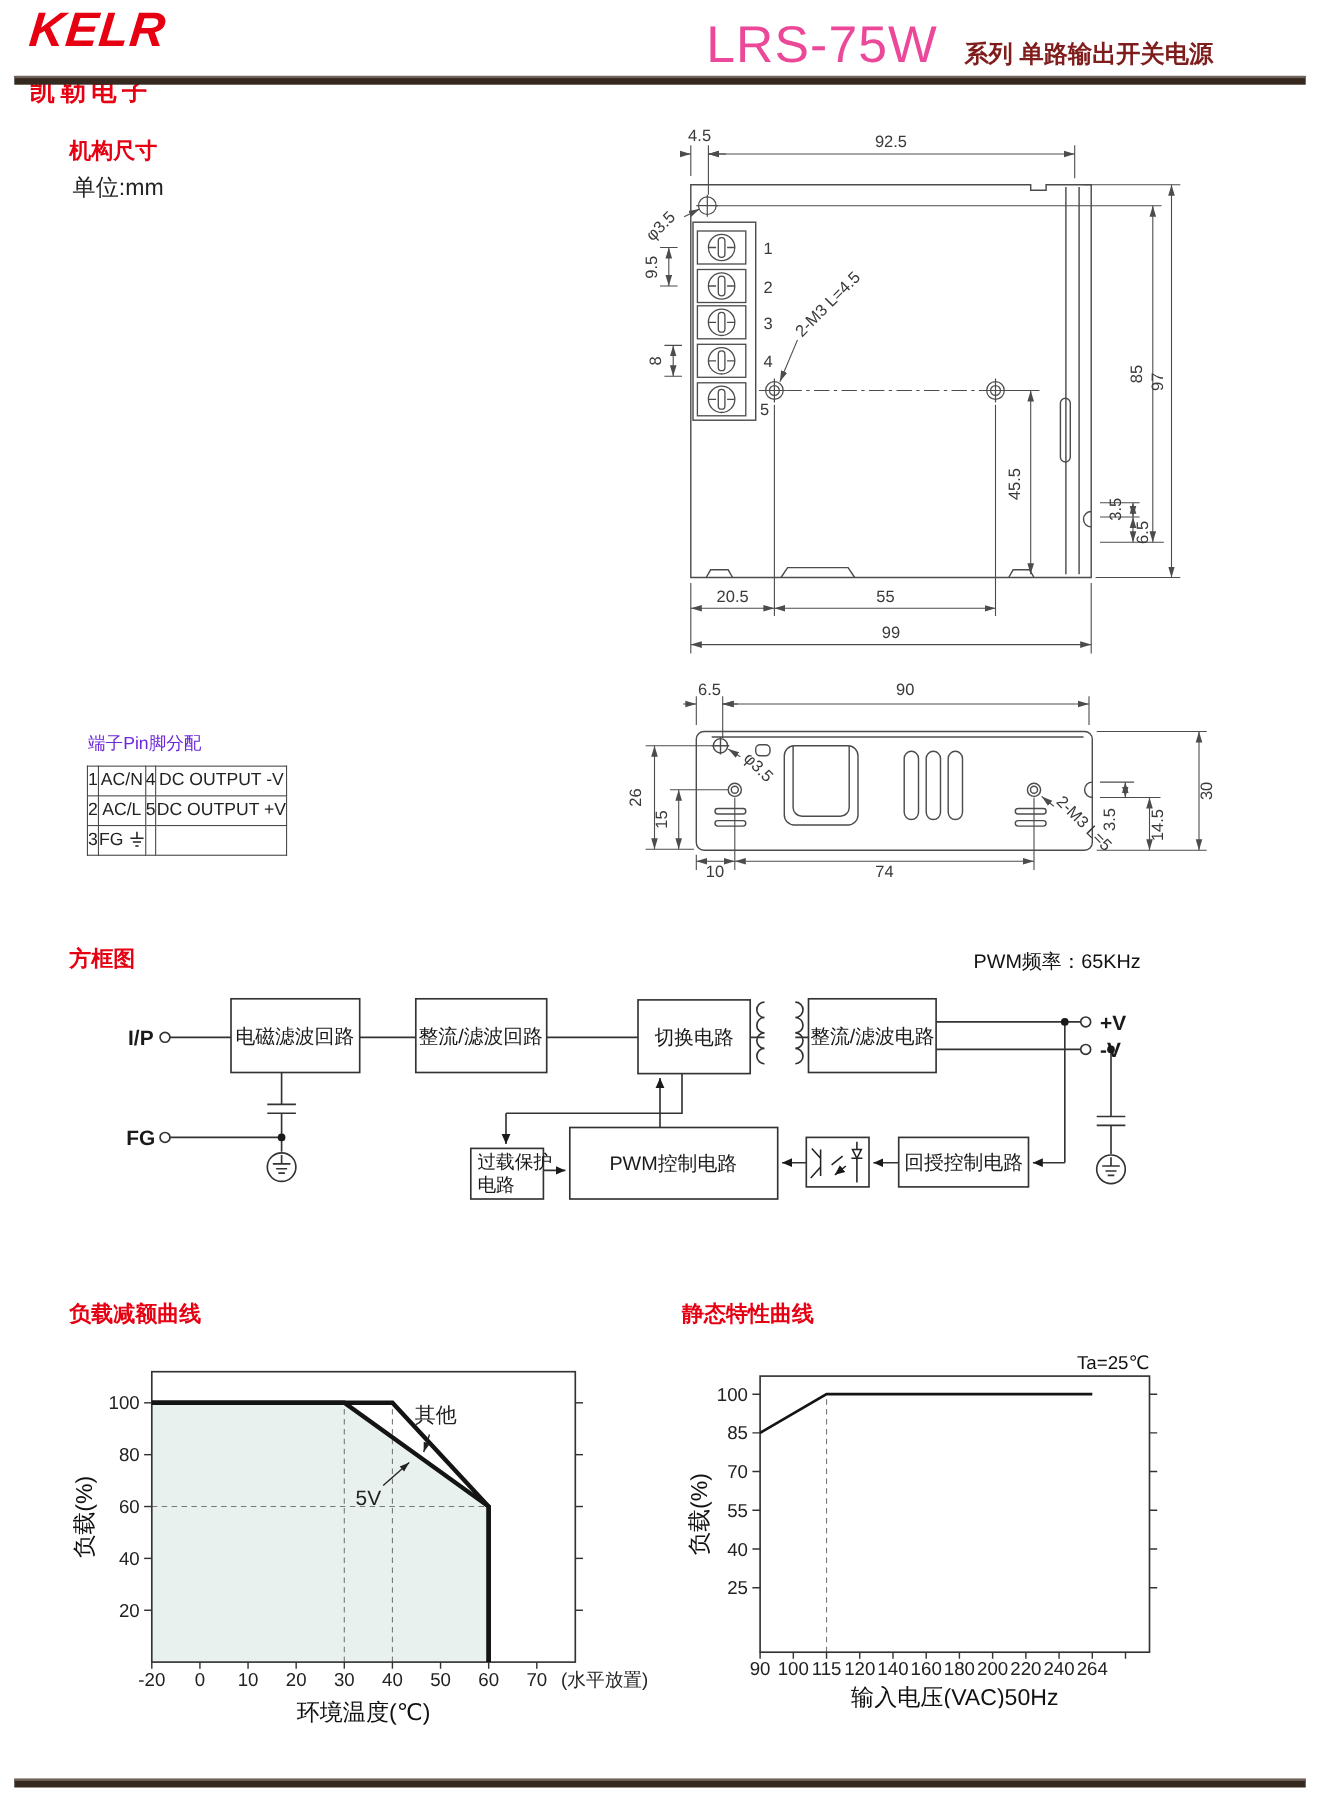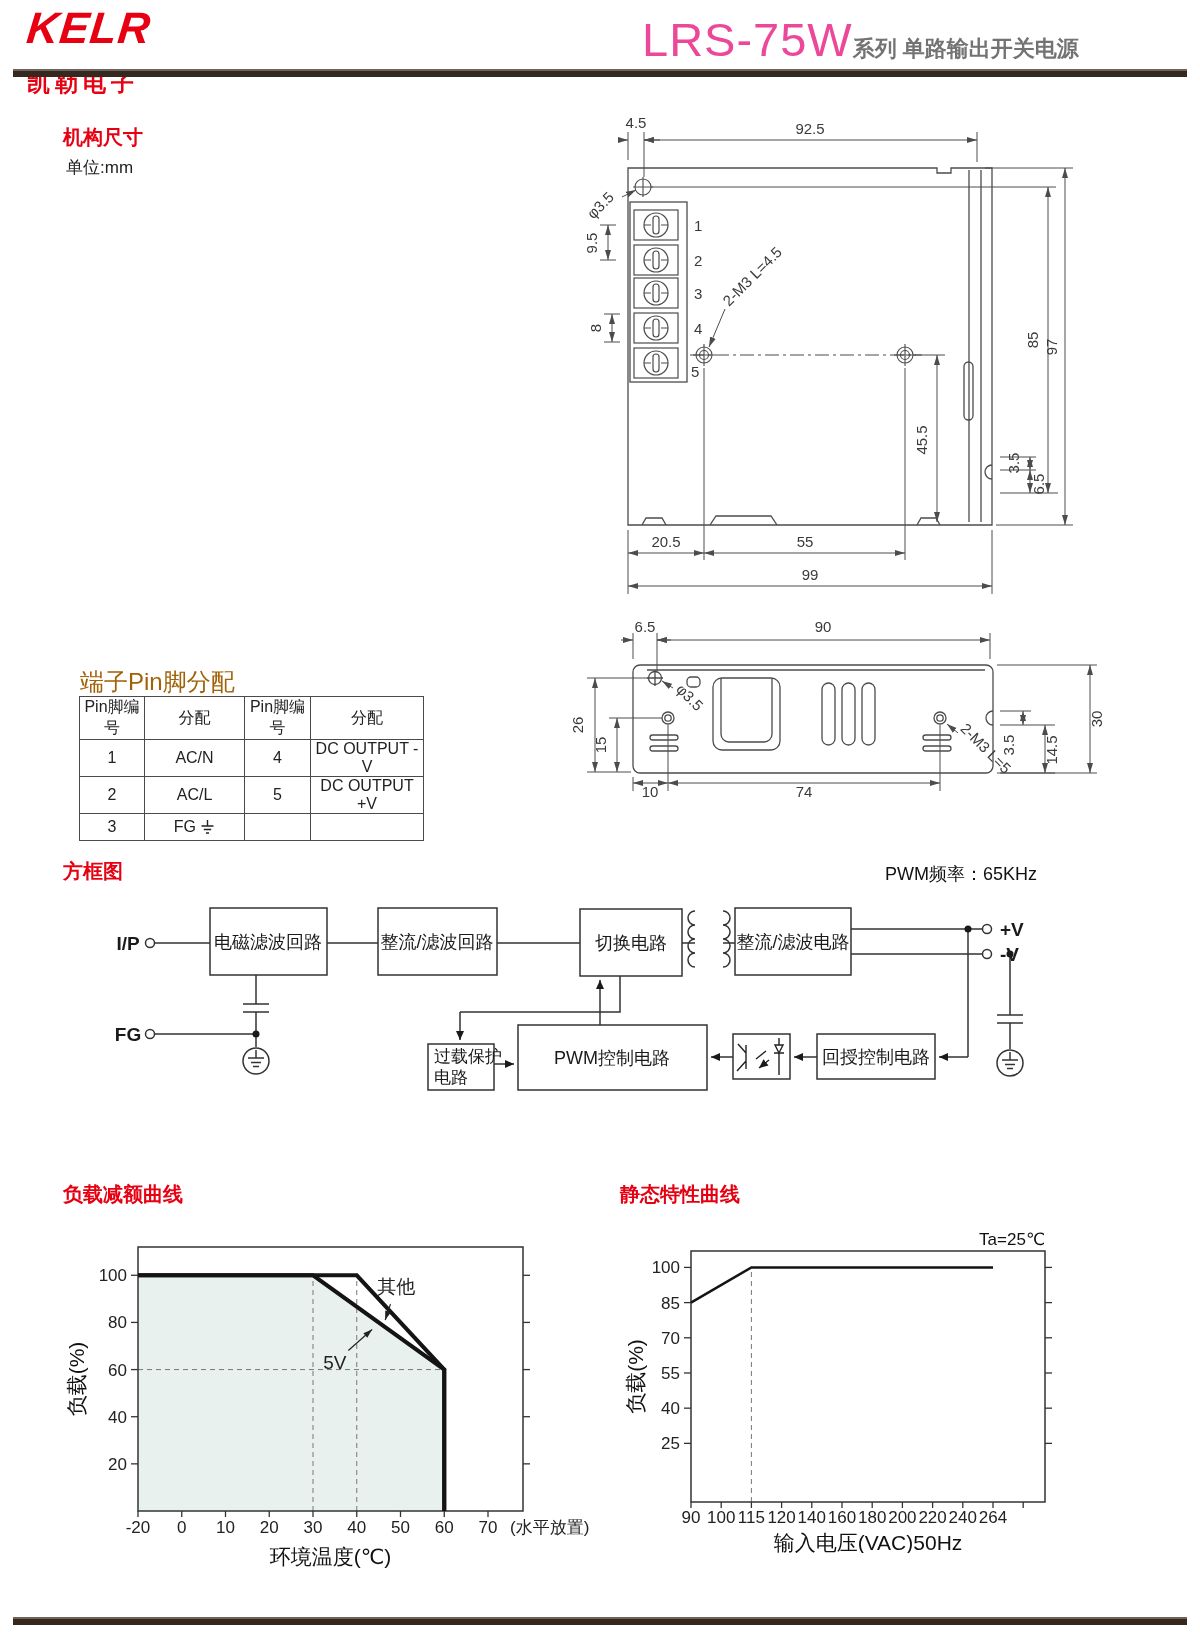--- a/index.html
+++ b/index.html
@@ -6,22 +6,22 @@
   body{font-family:"Liberation Sans","DejaVu Sans",sans-serif;}
   #page{position:relative;width:1200px;height:1642px;background:#fff;overflow:hidden;}
   .abs{position:absolute;}
   .red-head{color:#e60012;font-weight:bold;font-size:20px;}
   .rule{position:absolute;left:13px;right:13px;height:6px;background:#35291f;border-top:2px solid #6f625a;}
   
   .logo-main{font-size:44px;font-weight:bold;font-style:italic;color:#e60012;letter-spacing:1px;transform:skewX(-6deg);line-height:1;}
   .logo-sub{font-size:23px;font-weight:bold;color:#e60012;letter-spacing:5px;margin-top:18px;}
   .title-wrap{white-space:nowrap;}
   .title-model{font-size:47px;color:#ec4899;letter-spacing:1px;font-weight:normal;}
-  .title-suffix{font-size:22px;color:#737373;font-weight:bold;margin-left:0;text-align:right;}
-  .unit-note{font-size:17px;color:#222;}
+  .title-suffix{font-size:22px;color:#7f1d1d;font-weight:bold;margin-left:24px;text-align:right;}
+  .unit-note{font-size:21px;color:#222;}
   .pwm-note{font-size:18px;color:#111;}
   
   table.pins{border-collapse:collapse;font-size:16px;color:#222;}
   table.pins td,table.pins th{border:1.6px solid #4a4a4a;text-align:center;font-weight:normal;padding:0;height:26px;}
   table.pins th{height:28px;}
   svg text{font-family:"Liberation Sans","DejaVu Sans",sans-serif;fill:#333;}
   .dim{font-size:15px;fill:#3a3a3a;}
   .blk{font-size:18px;fill:#1a1a1a;}
   .term{font-size:19px;font-weight:bold;fill:#1a1a1a;}
 </style>
@@ -149,30 +149,24 @@
       <text class="dim" transform="rotate(-90 497 237)" x="497" y="237" text-anchor="middle">97</text>
       <text class="dim" transform="rotate(-90 459 353)" x="459" y="353" text-anchor="middle">3.5</text>
       <text class="dim" transform="rotate(-90 484 374)" x="484" y="374" text-anchor="middle">6.5</text>
       <text class="dim" x="106" y="437" text-anchor="middle">20.5</text>
       <text class="dim" x="245" y="437" text-anchor="middle">55</text>
       <text class="dim" x="250" y="470" text-anchor="middle">99</text>
     </g>
   </svg>
   </div>
 
-  <div class="abs" style="left:80px;top:666px;font-size:24px;color:#a16207;">端子Pin脚分配</div>
+  <div class="abs" style="left:80px;top:666px;font-size:16px;color:#6d28d9;">端子Pin脚分配</div>
   <div class="abs" style="left:79px;top:696px;">
     <table class="pins">
       <tbody>
-          <tr>
-        <th style="width:64px;">Pin脚编号</th>
-        <th style="width:99px;">分配</th>
-        <th style="width:65px;">Pin脚编号</th>
-        <th style="width:112px;">分配</th>
-      </tr>
       <tr>
         <td>1</td>
         <td>AC/N</td>
         <td>4</td>
         <td>DC OUTPUT -V</td>
       </tr>
       <tr>
         <td>2</td>
         <td>AC/L</td>
         <td>5</td>

